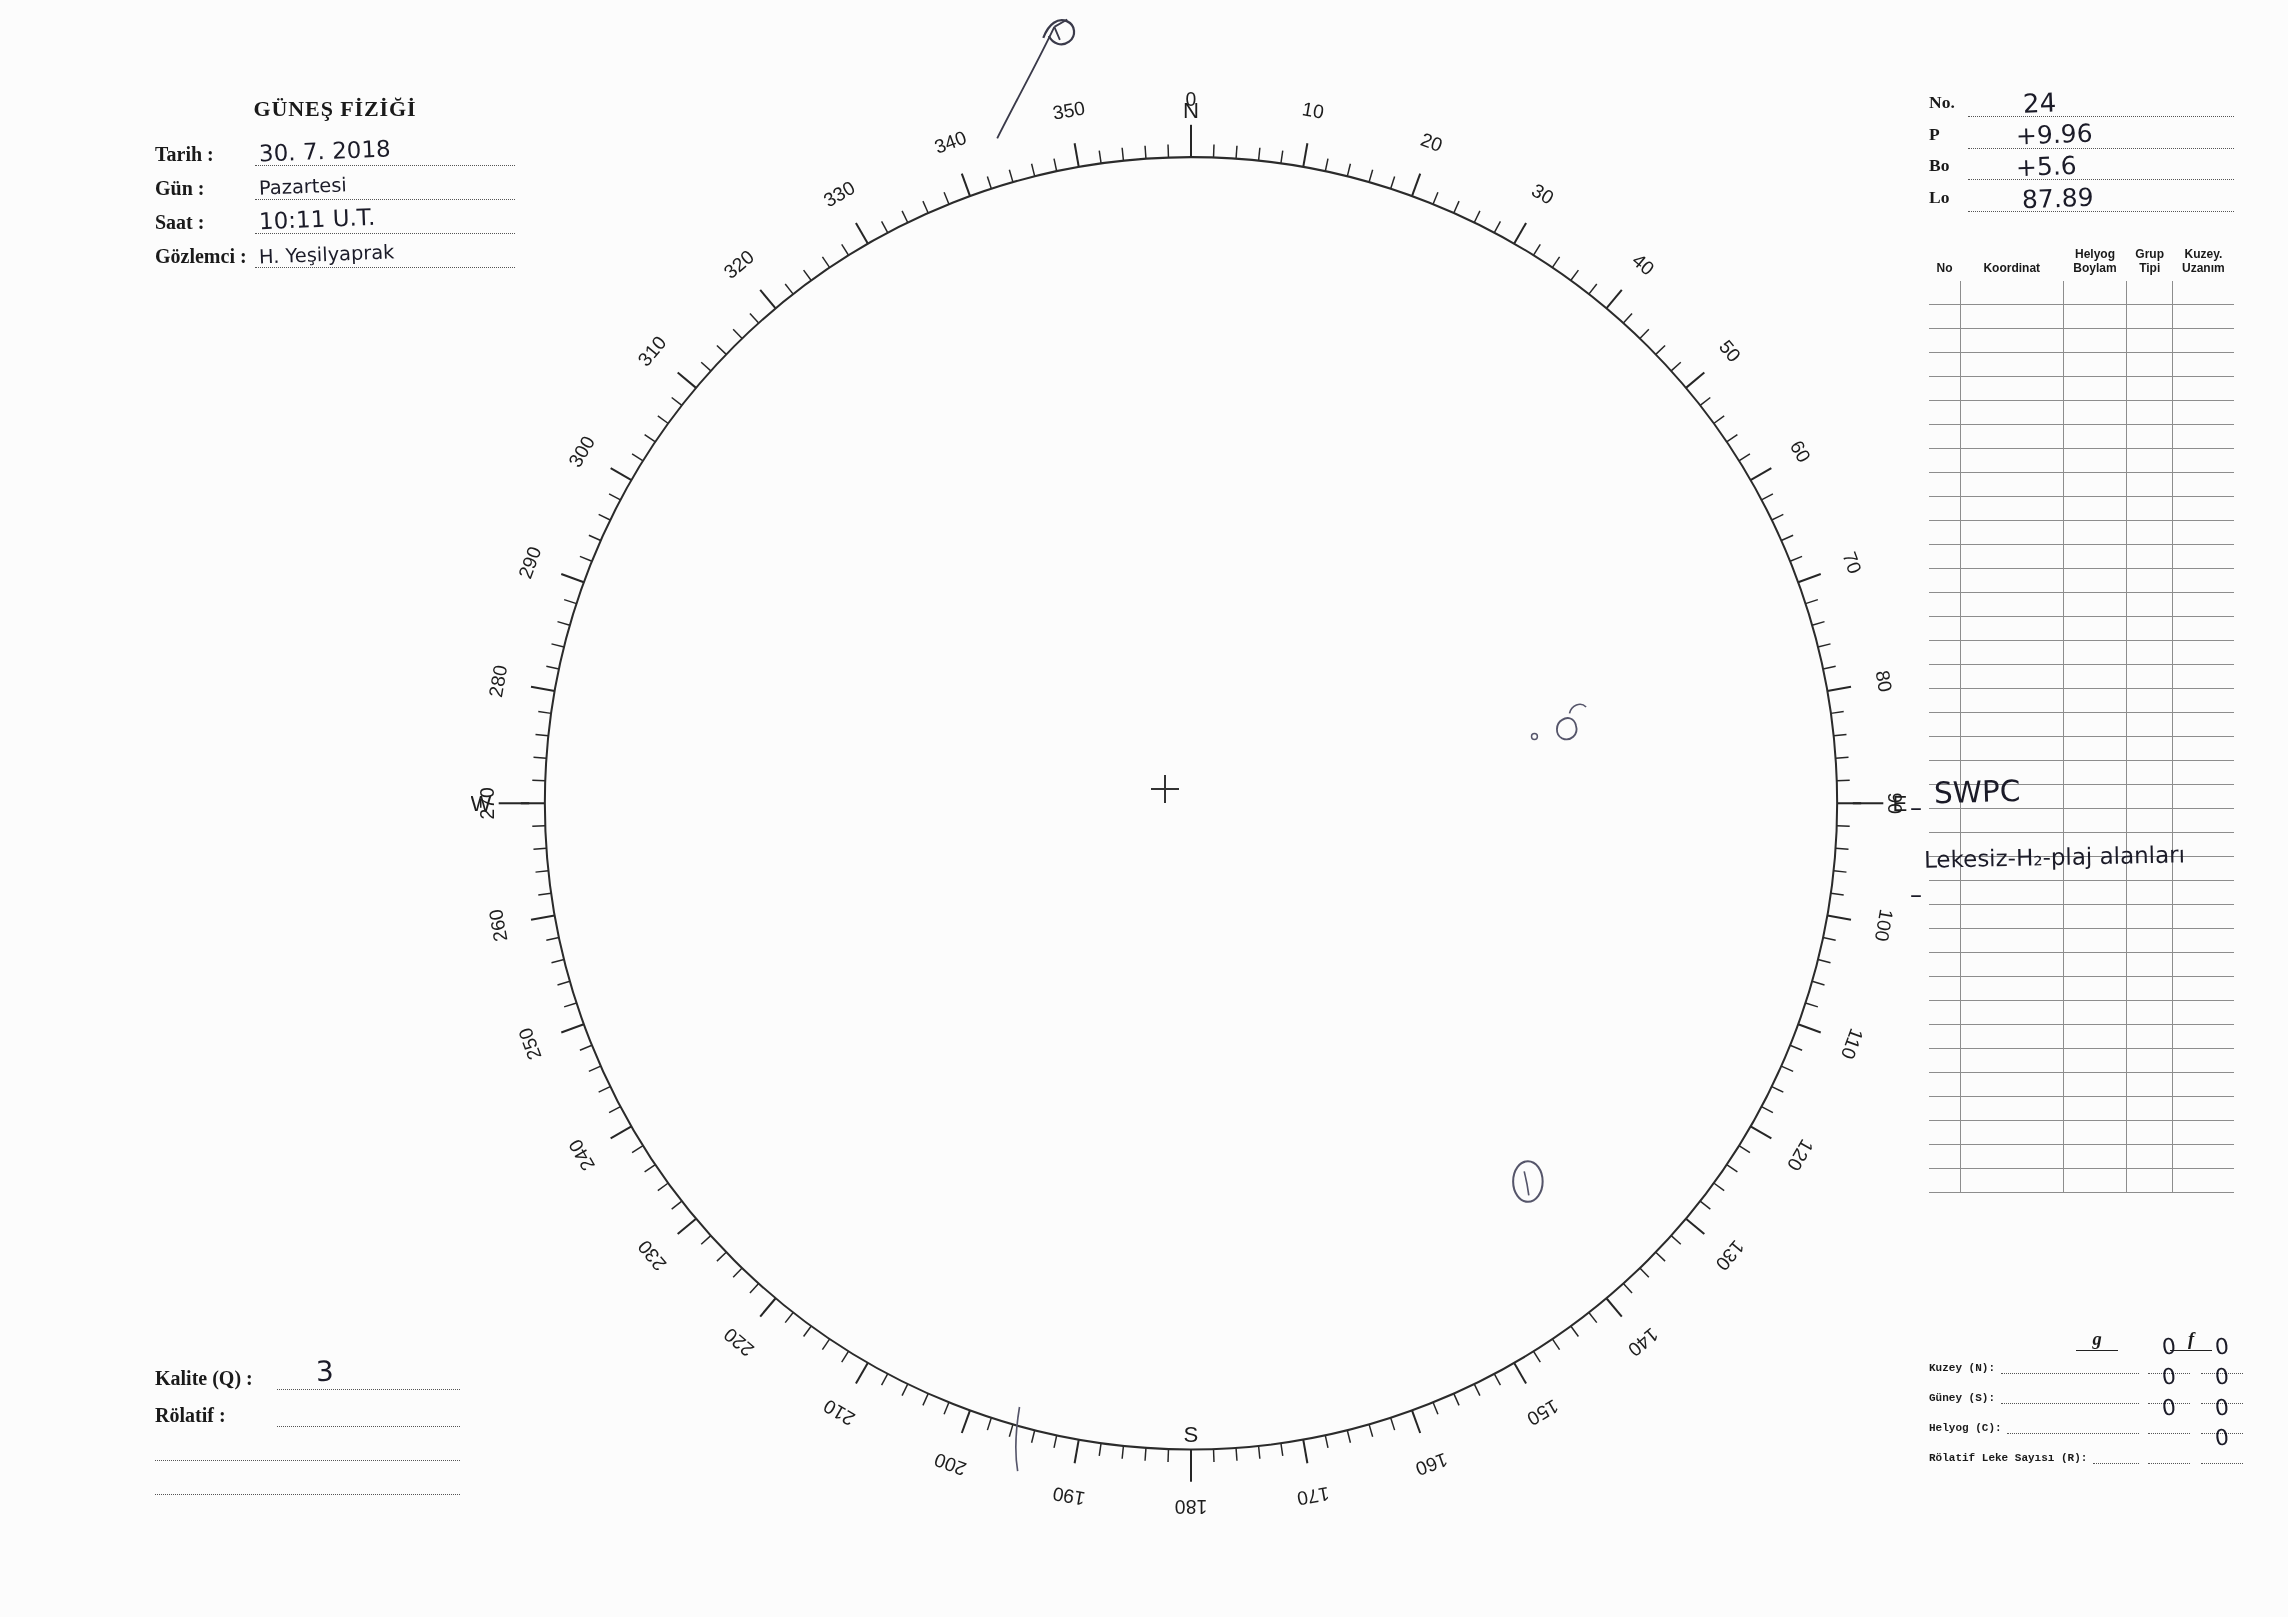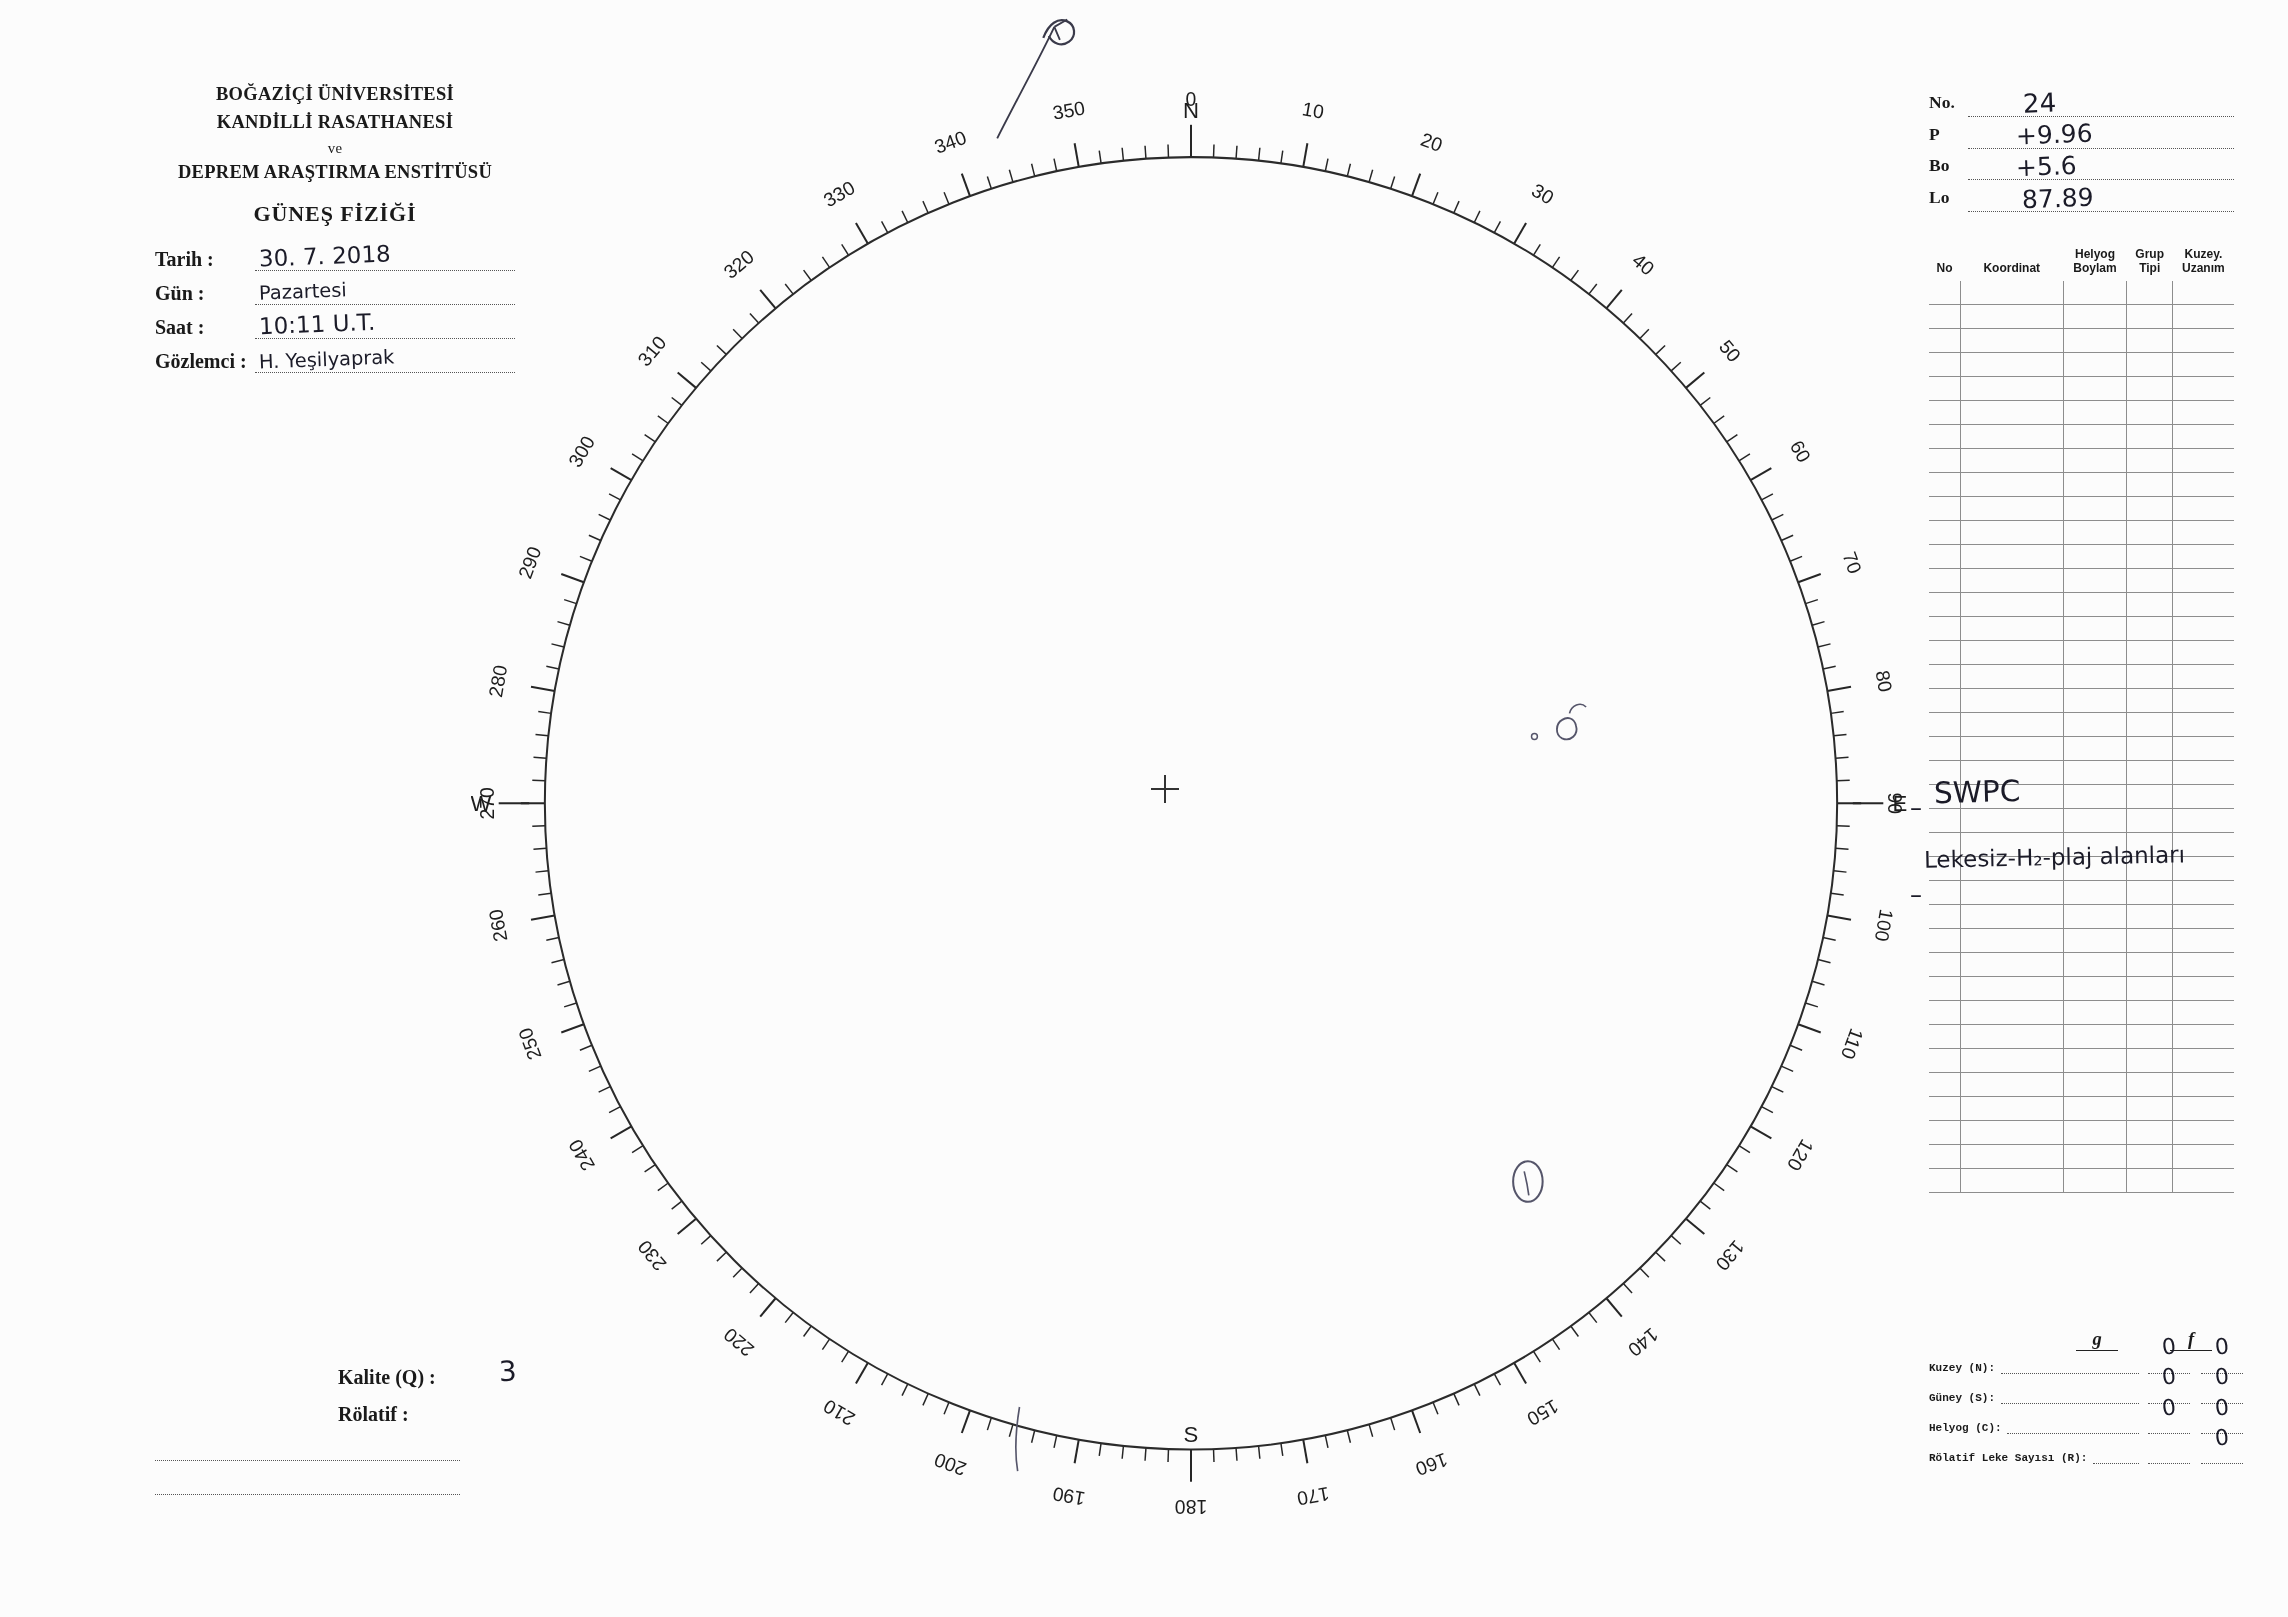--- a/index.html
+++ b/index.html
@@ -28,21 +28,21 @@
     position:absolute;
     left:3.7px;bottom:0.9px;
     font-size:23px;
     transform:rotate(-2.2deg);
     white-space:nowrap;
   }
   .hand.sm{font-size:19.4px;}
 
   
   .qual{position:absolute;left:155px;top:1366px;width:305px;font-size:17.5px;}
-  .qual .frow{margin-bottom:13px;flex-direction:column;}
+  .qual .frow{margin-bottom:13px;}
   .qual .flabel{width:122px;}
   .qline{border-bottom:0.9px dotted #555;height:20px;margin-bottom:13px;}
 
   
   .disc-wrap{position:absolute;left:471px;top:74px;width:1440px;height:1477px;}
   svg.disc{position:absolute;left:0;top:0;}
   .tick{stroke:#262626;stroke-width:1.6;}
   .tick.maj{stroke-width:2.2;}
   .limb{fill:none;stroke:#2b2b2b;stroke-width:2.2;}
   .degtxt{font-family:"Liberation Sans",sans-serif;font-size:21px;fill:#1d1d1d;}
@@ -92,26 +92,20 @@
 
   
   .hw-right{position:absolute;font-family:"DejaVu Sans",sans-serif;color:#1b1b28;white-space:nowrap;}
 </style>
 </head>
 <body>
 
 <div class="sheet">
 
   <div class="hdr">
-    <div class="org">
-      <div>BOĞAZİÇİ ÜNİVERSİTESİ</div>
-      <div>KANDİLLİ RASATHANESİ</div>
-      <div class="small">ve</div>
-      <div>DEPREM ARAŞTIRMA ENSTİTÜSÜ</div>
-    </div>
     <div class="dept">GÜNEŞ FİZİĞİ</div>
 
     <div class="fields">
       <div class="frow">
         <div class="flabel">Tarih :</div>
         <div class="fval">
           <span class="hand">30. 7. 2018</span>
         </div>
       </div>
       <div class="frow">

